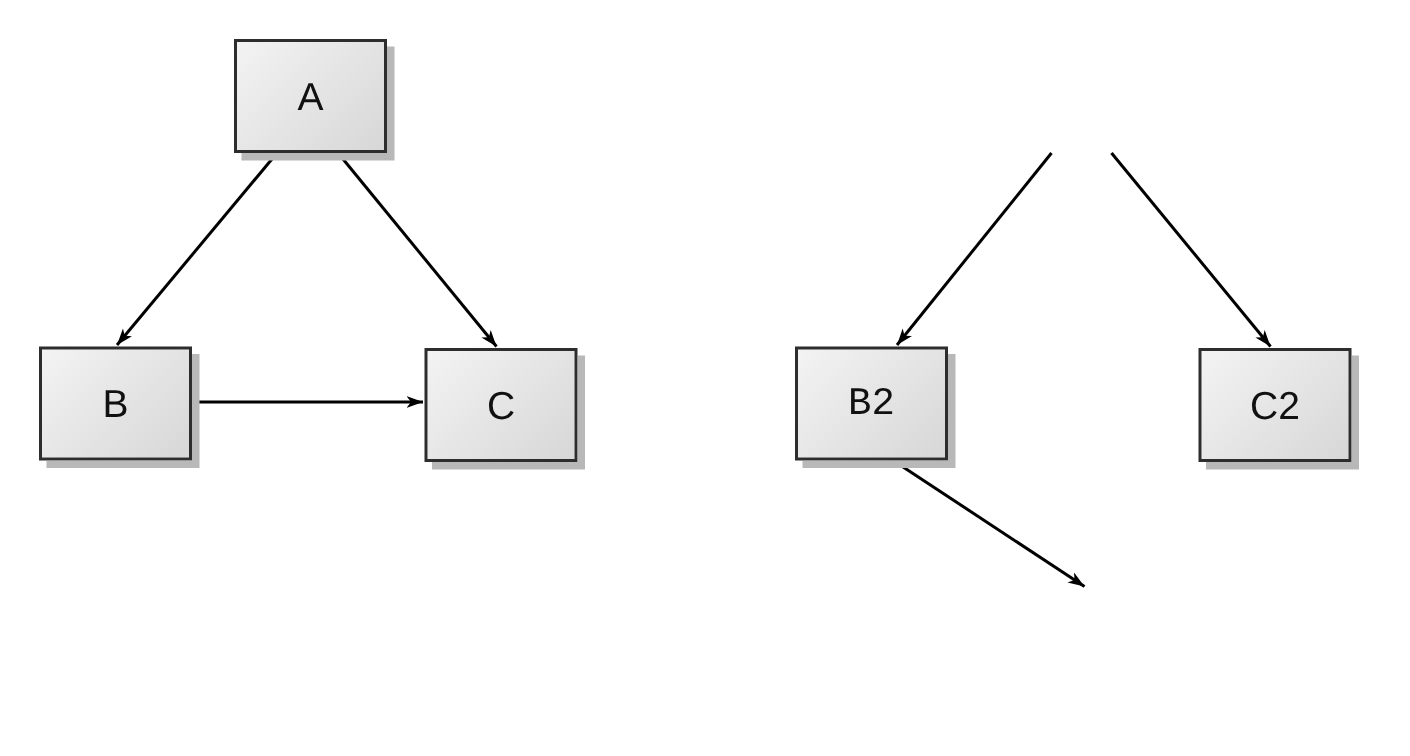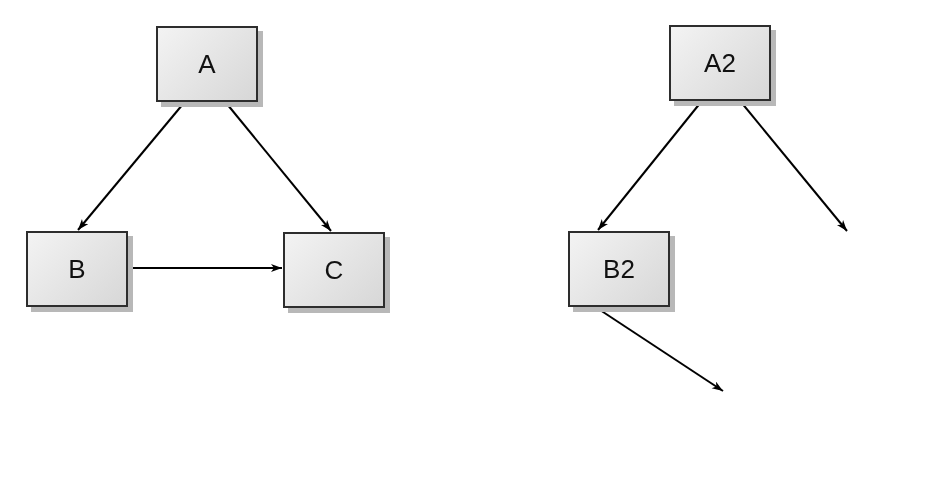--- a/index.html
+++ b/index.html
@@ -59,16 +59,16 @@
 
     <line class="edge-line" x1="701" y1="102" x2="598" y2="230" marker-end="url(#arrow)"></line>
     <line class="edge-line" x1="741" y1="102" x2="847" y2="231" marker-end="url(#arrow)"></line>
     <line class="edge-line" x1="597" y1="308" x2="723" y2="391" marker-end="url(#arrow)"></line>
   </svg>
 
   <div class="node" style="left:156px; top:26px;">A</div>
   <div class="node" style="left:26px; top:231px;">B</div>
   <div class="node" style="left:283px; top:232px;">C</div>
 
-  <div class="node" style="left:669px; top:25px;">A2</div>
-  <div class="node" style="left:568px; top:231px;">B2</div>
+  <div class="node" style="left:530px; top:231px;font-family:Liberation Mono, monospace;">B2</div>
+  <div class="node" style="left:799px; top:232px;">C2</div>
 
 </div>
 
 </body></html>

